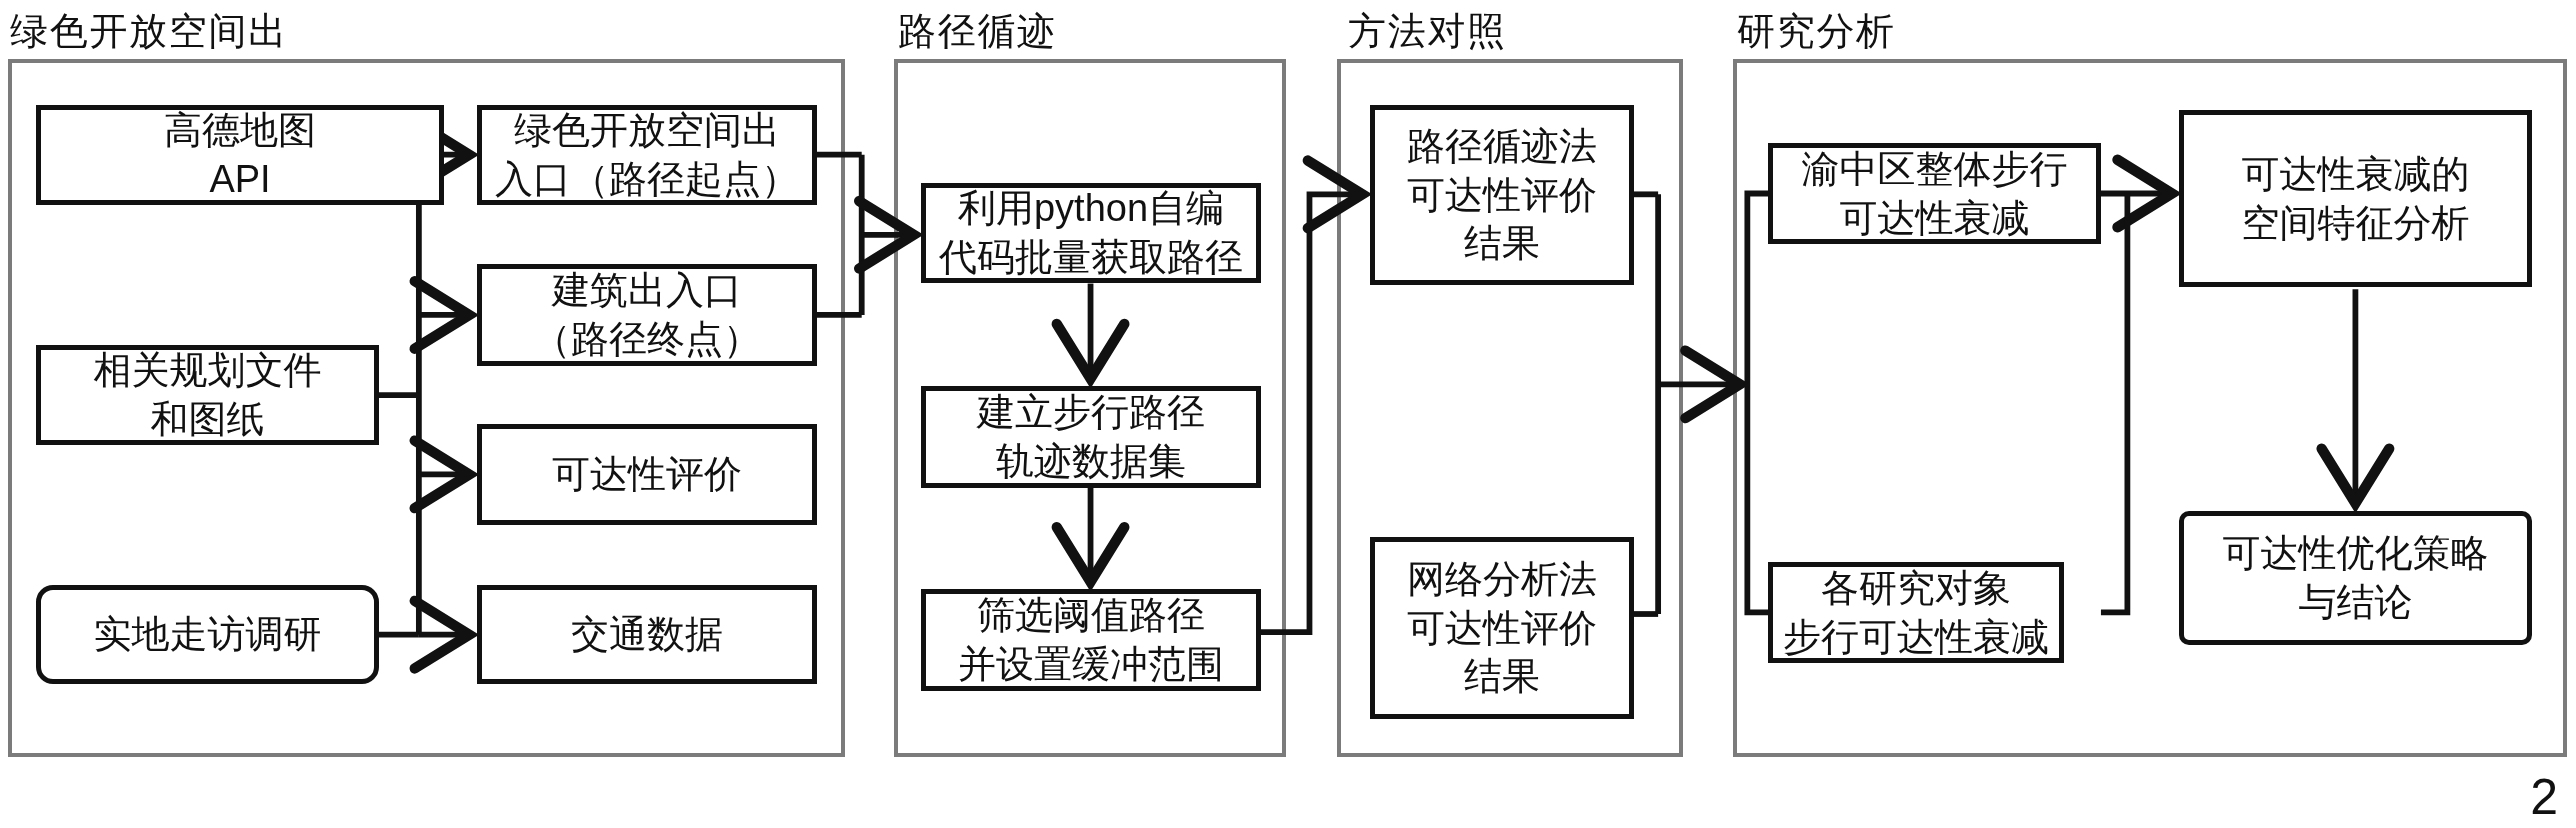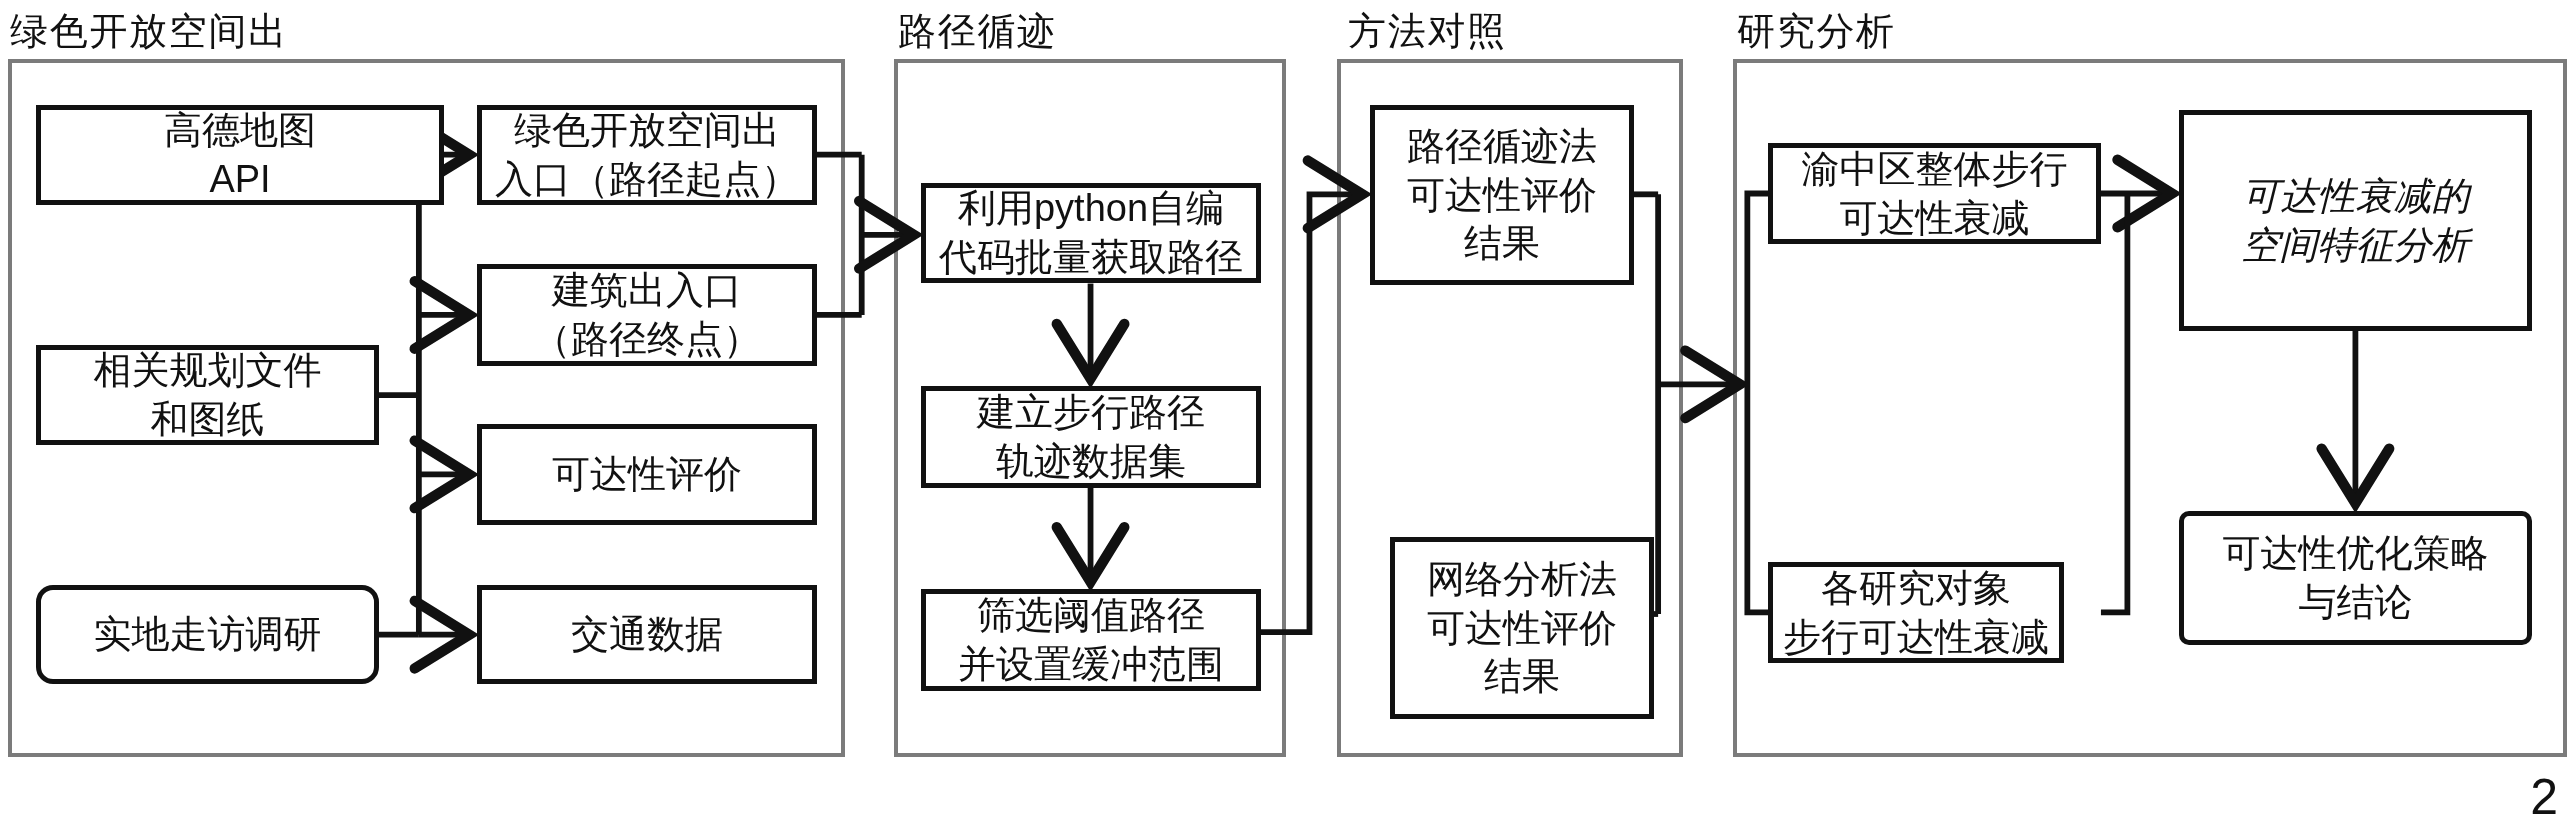--- a/index.html
+++ b/index.html
@@ -119,26 +119,26 @@
       <div class="node" style="left: 477px; top: 585px; width: 340px; height: 99px;">交通数据</div>
       <div class="node" style="left: 921px; top: 183px; width: 340px; height: 100px;">利用python自编
 代码批量获取路径</div>
       <div class="node" style="left: 921px; top: 386px; width: 340px; height: 102px;">建立步行路径
 轨迹数据集</div>
       <div class="node" style="left: 921px; top: 589px; width: 340px; height: 102px;">筛选阈值路径
 并设置缓冲范围</div>
       <div class="node" style="left: 1370px; top: 105px; width: 264px; height: 180px;">路径循迹法
 可达性评价
 结果</div>
-      <div class="node" style="left: 1370px; top: 537px; width: 264px; height: 182px; margin-left: 20px;">网络分析法
+      <div class="node" style="left: 1370px; top: 537px; width: 264px; height: 182px;">网络分析法
 可达性评价
 结果</div>
       <div class="node" style="left: 1768px; top: 143px; width: 333px; height: 101px;">渝中区整体步行
 可达性衰减</div>
-      <div class="node" style="left: 2179px; top: 110px; width: 353px; height: 221px; font-style: italic;">可达性衰减的
+      <div class="node" style="left: 2179px; top: 110px; width: 353px; height: 177px;">可达性衰减的
 空间特征分析</div>
       <div class="node" style="left: 1768px; top: 562px; width: 296px; height: 101px;">各研究对象
 步行可达性衰减</div>
       <div class="node" style="left: 2179px; top: 511px; width: 353px; height: 134px; border-radius: 10px;">可达性优化策略
 与结论</div>
     </div>
   <div class="page-number">2</div>
 </div>
 
 

